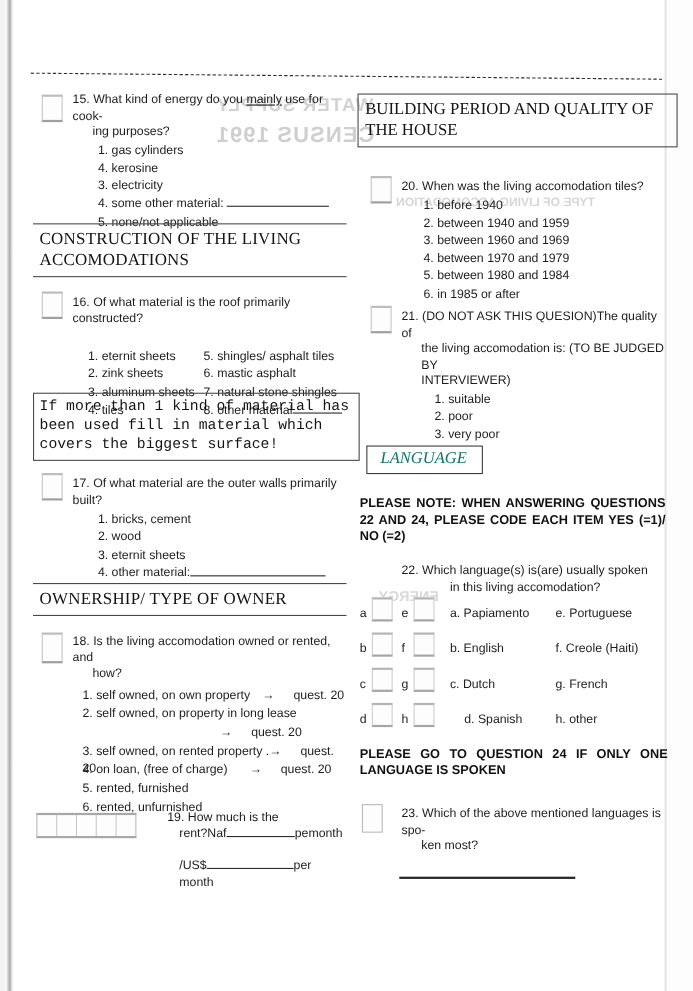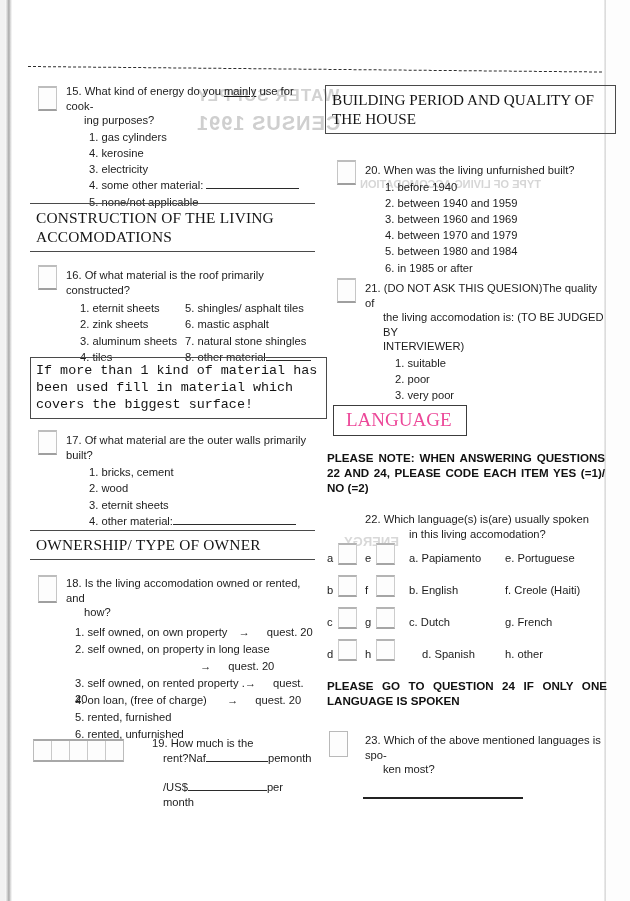--- a/index.html
+++ b/index.html
@@ -109,24 +109,25 @@
     border: 1.1px solid #4a4a4a;
     font-family: Liberation Mono, monospace;
     font-size: 13.4px;
     line-height: 17px;
     color: #141414;
     padding: 4px 5px 5px 5px;
   }
   .boxed-title {
     border: 1.2px solid #3c3c3c;
     font-family: "Liberation Serif", serif;
-    font-size: 19px;
-    color: #ec4899;
+    font-size: 15px;
+    color: #0f766e;
     padding: 3px 14px 4px 12px;
     display: inline-block;
+    font-style: italic;
   }
   .note-bold {
     font-size: 11.6px;
     font-weight: bold;
     color: #111;
     line-height: 15px;
     text-align: justify;
   }
   .fill-line {
     display: inline-block;
@@ -219,21 +220,21 @@
     </div>
 
     <div class="section-head" style="position:absolute; top:203px; left:0; width:279px;">CONSTRUCTION OF THE LIVING ACCOMODATIONS</div>
 
     <div class="q-block" style="position:absolute; top:268px; left:0; width:285px;">
       <div class="ans-box" style="left:8px; top:-3px;"></div>
       <div class="q-text" style="margin-left:36px;">
         <span>16.</span>
         <span>Of what material is the roof primarily constructed?</span>
       </div>
-      <div style="position:relative; margin-top:3px; height:70px;">
+      <div style="position:relative; margin-top:19px; height:70px;">
         <div style="position:absolute; left:50px; top:0;">
           <div class="opt">1. eternit sheets</div>
           <div class="opt">2. zink sheets</div>
           <div class="opt">3. aluminum sheets</div>
           <div class="opt">4. tiles</div>
         </div>
         <div style="position:absolute; left:155px; top:0;">
           <div class="opt">5. shingles/ asphalt tiles</div>
           <div class="opt">6. mastic asphalt</div>
           <div class="opt">7. natural stone shingles</div>
@@ -318,21 +319,21 @@
   </div>
 
   <div class="col col-right">
 
     <div style="position:absolute; top:85px; left:0; width:278px; border:1.1px solid #4a4a4a; font-family:'Liberation Serif',serif; font-size:15.2px; line-height:19px; color:#141414; padding:4px 5px 5px 6px;">BUILDING PERIOD AND QUALITY OF THE HOUSE</div>
 
     <div class="q-block" style="position:absolute; top:163px; left:0; width:280px;">
       <div class="ans-box" style="left:12px; top:-3px;"></div>
       <div class="q-text" style="margin-left:40px;">
         <span>20.</span>
-        <span>When was the living unfurnished built?</span>
+        <span>When was the living accomodation tiles?</span>
       </div>
       <div style="margin-left:60px; margin-top:1px;">
         <div class="opt">1. before 1940</div>
         <div class="opt">2. between 1940 and 1959</div>
         <div class="opt">3. between 1960 and 1969</div>
         <div class="opt">4. between 1970 and 1979</div>
         <div class="opt">5. between 1980 and 1984</div>
         <div class="opt">6. in 1985 or after</div>
       </div>
     </div>

